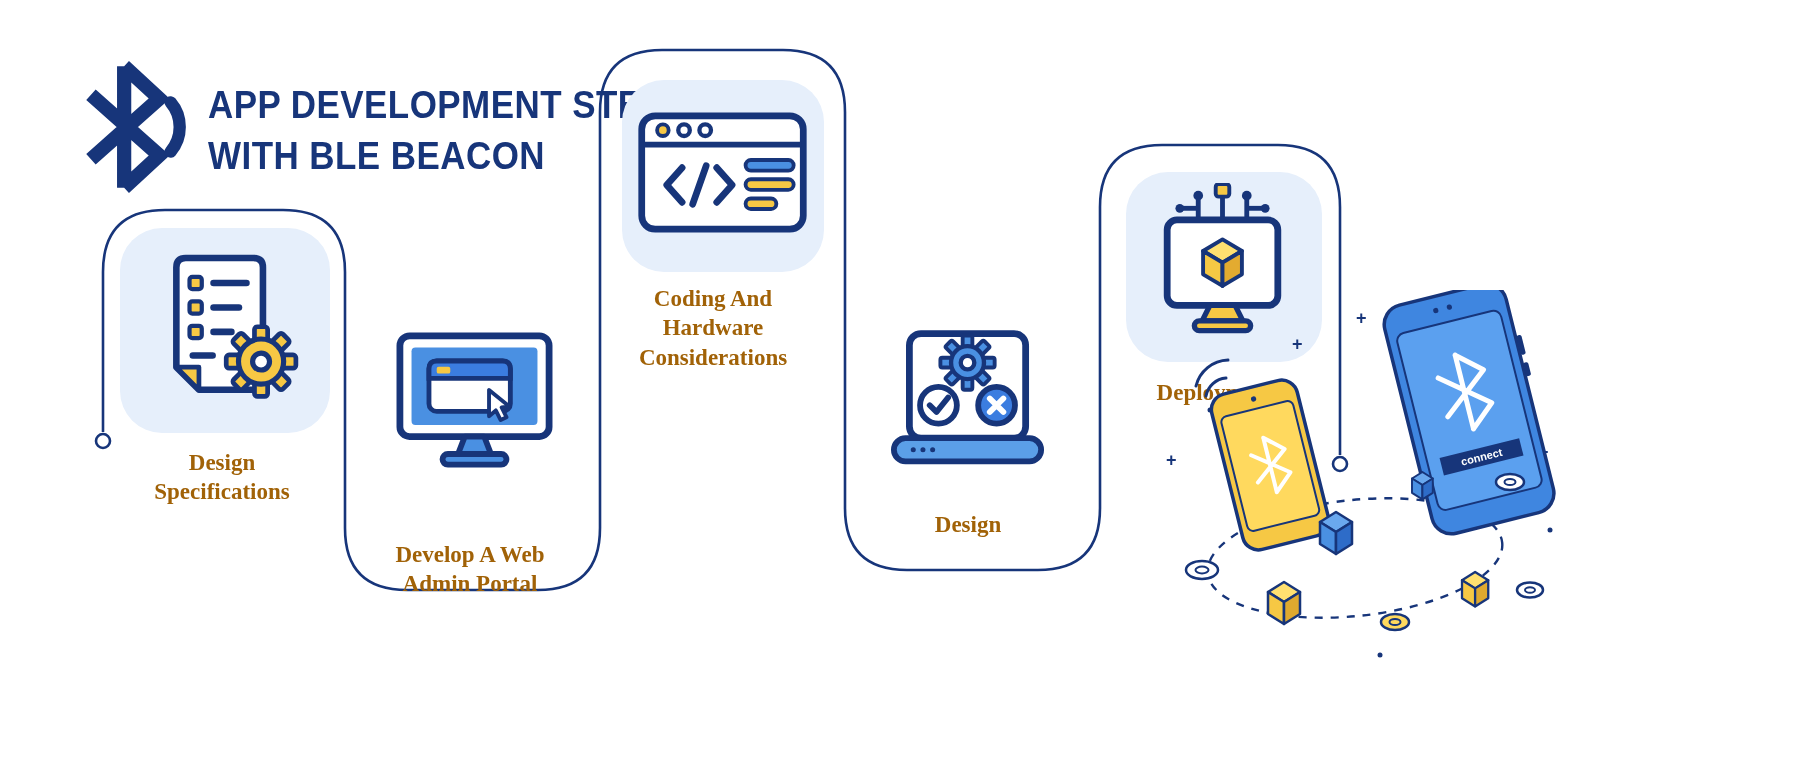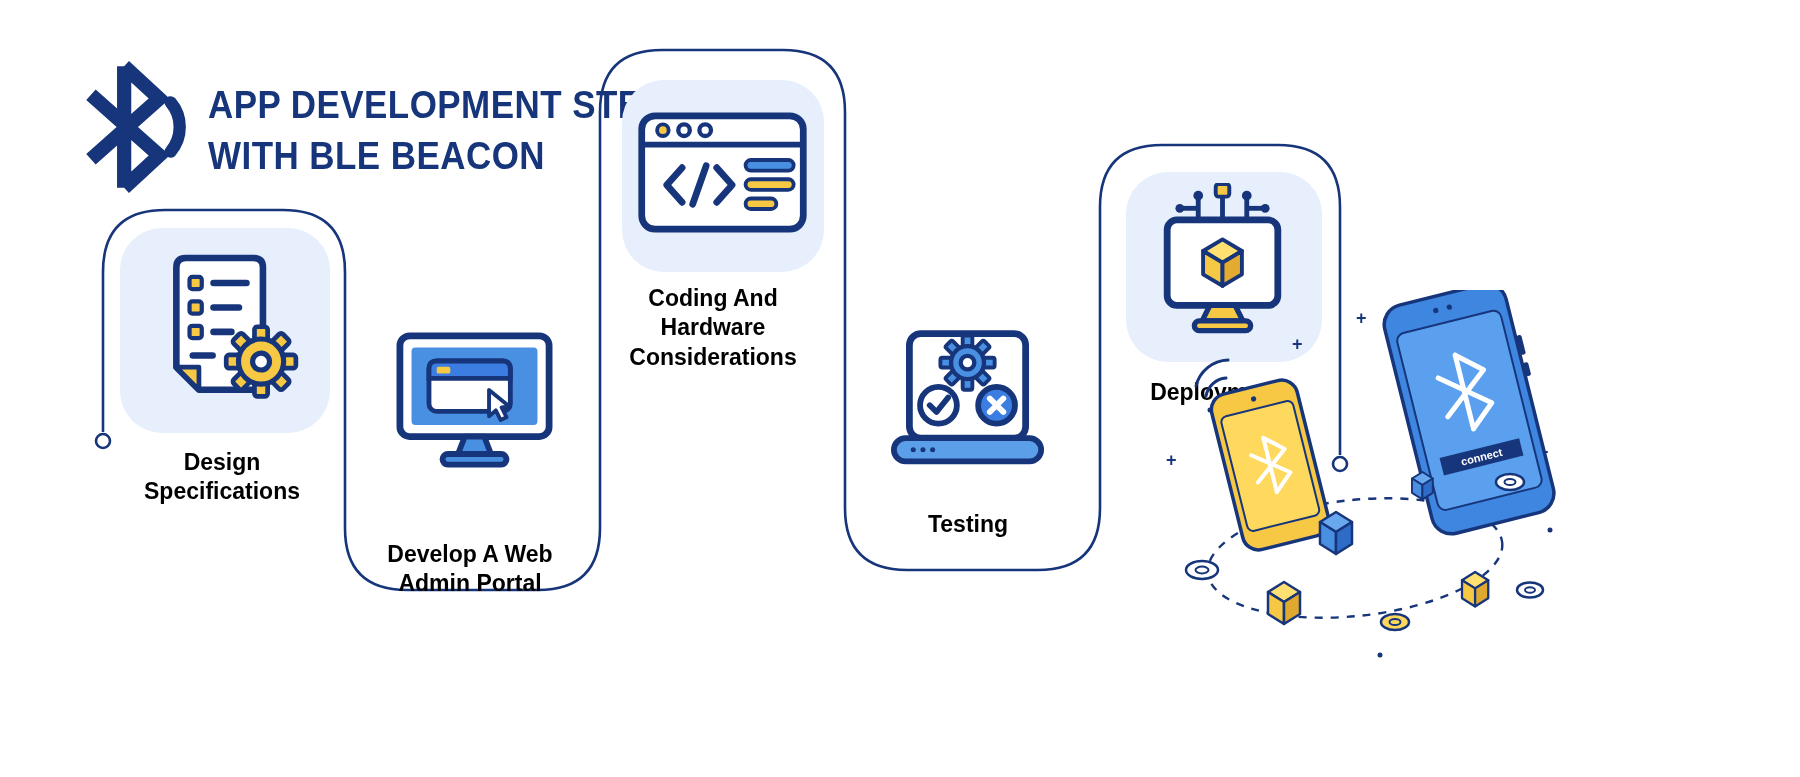--- a/index.html
+++ b/index.html
@@ -14,22 +14,22 @@
     color:#17357A;font-weight:800;font-size:38px;line-height:1.35;
     text-transform:uppercase;letter-spacing:0.5px;
     transform:scale(0.92,1);transform-origin:left top;
   }
   .title .line{white-space:nowrap;}
   
   .tile{
     position:absolute;background:#E6EFFB;border-radius:42px;
   }
   .step-label{
-    position:absolute;color:#000000;font-weight:700;font-size:23px;
-    line-height:1.28;text-align:center;
+    position:absolute;color:#a16207;font-weight:700;font-size:23px;
+    line-height:1.28;text-align:center;font-family:Liberation Serif, serif;
   }
   svg{display:block;}
   svg text{font-family:"Liberation Sans", sans-serif;}
 </style>
 </head>
 <body>
 
 <div class="stage">
 
   <svg class="abs" style="left:0;top:0;" width="1800" height="777" viewBox="0 0 1800 777">
@@ -124,21 +124,21 @@
     </g>
     <circle cx="52" cy="88" r="19" fill="#ffffff" stroke="#17357A" stroke-width="6"></circle>
     <path d="M43 88 L50 95 L62 80" fill="none" stroke="#17357A" stroke-width="6" stroke-linecap="round" stroke-linejoin="round"></path>
     <circle cx="112" cy="88" r="19" fill="#3B7DE0" stroke="#17357A" stroke-width="6"></circle>
     <path d="M105 81 L119 95 M119 81 L105 95" stroke="#ffffff" stroke-width="6" stroke-linecap="round"></path>
     <rect x="6" y="122" width="152" height="24" rx="12" fill="#5B9FE8" stroke="#17357A" stroke-width="6"></rect>
     <circle cx="26" cy="134" r="2.6" fill="#17357A"></circle>
     <circle cx="36" cy="134" r="2.6" fill="#17357A"></circle>
     <circle cx="46" cy="134" r="2.6" fill="#17357A"></circle>
   </svg>
-  <div class="step-label" style="left:898px;top:510px;width:140px;">Testing</div>
+  <div class="step-label" style="left:898px;top:510px;width:140px;">Design</div>
 
   <div class="tile" style="left:1126px;top:172px;width:196px;height:190px;"></div>
   <svg class="abs" style="left:1140px;top:183px;" width="165" height="170" viewBox="0 0 170 175">
     <g stroke="#17357A" stroke-width="5" fill="none">
       <path d="M60 38 V16"></path>
         <path d="M85 38 V14"></path>
         <path d="M110 38 V16"></path>
       <path d="M60 26 H44"></path>
         <path d="M110 26 H126"></path>
     </g>

